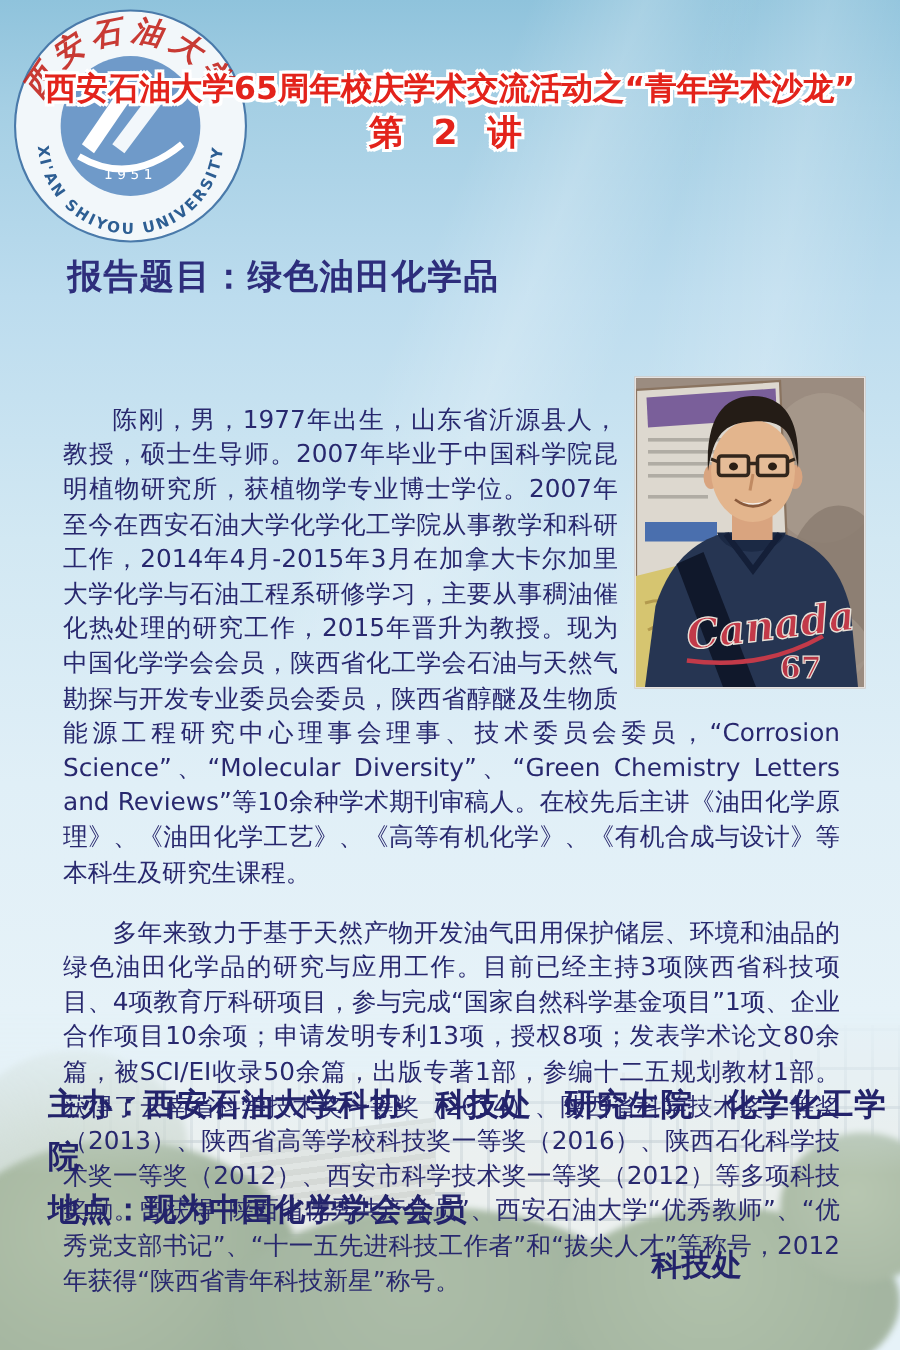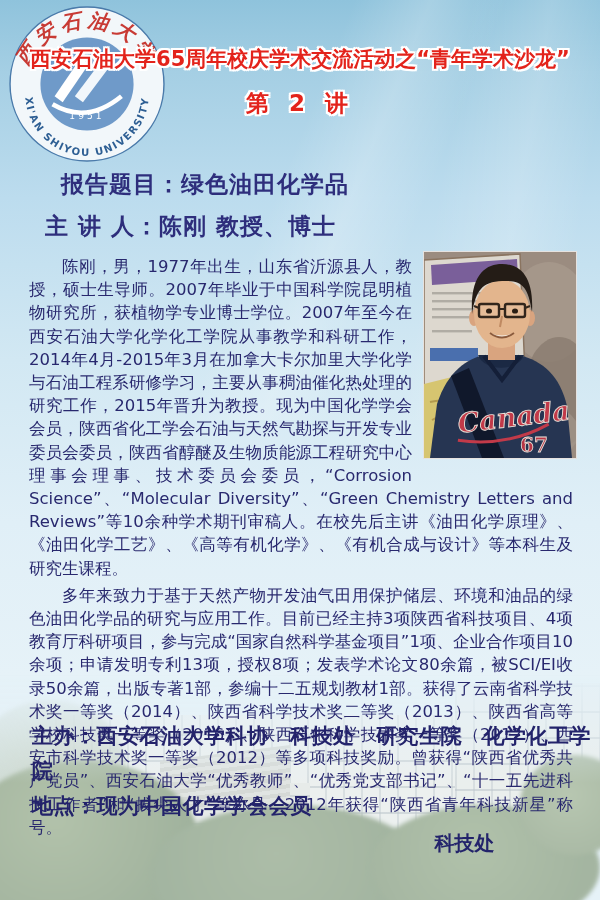--- a/index.html
+++ b/index.html
@@ -43,32 +43,32 @@
   
   .logo{position:absolute;left:8px;top:5px;width:158px;height:158px;z-index:2;}
 
   
   .title-wrap{position:absolute;left:0;top:45px;width:600px;text-align:center;z-index:3;}
   .main-title{
     display:inline-block;font-size:21px;font-weight:bold;color:#e3231b;letter-spacing:0px;white-space:nowrap;
     text-shadow:-2px -2px 0 #fff,2px -2px 0 #fff,-2px 2px 0 #fff,2px 2px 0 #fff,-2px 0 0 #fff,2px 0 0 #fff,0 -2px 0 #fff,0 2px 0 #fff;
   }
   .sub-title{
-    margin-top:15px;font-size:23px;font-weight:bold;color:#e3231b;letter-spacing:6px;
+    font-size:23px;font-weight:bold;color:#e3231b;letter-spacing:6px;
     text-shadow:-2px -2px 0 #fff,2px -2px 0 #fff,-2px 2px 0 #fff,2px 2px 0 #fff,-2px 0 0 #fff,2px 0 0 #fff,0 -2px 0 #fff,0 2px 0 #fff;
   }
 
   
-  .topic{position:absolute;left:45px;top:169px;font-size:23px;font-weight:bold;color:#2e2e7c;letter-spacing:1px;z-index:2;margin-left:16px;}
+  .topic{position:absolute;left:45px;top:169px;font-size:23px;font-weight:bold;color:#2e2e7c;letter-spacing:1px;z-index:2;}
   .speaker{position:absolute;left:45px;top:211px;font-size:23px;font-weight:bold;color:#2e2e7c;letter-spacing:1px;z-index:2;}
 
   
   .bio{position:absolute;left:25px;top:251px;width:552px;z-index:2;
     font-size:16.5px;line-height:23.2px;color:#28286e;text-align:justify;}
-  .bio p{margin:4px;text-indent:2em;}
+  .bio p{margin:17px;text-indent:2em;}
   .photo-frame{
     float:right;width:152px;height:206px;margin:0 0 8px 11px;
     border:1px solid rgba(255,255,255,.75);box-sizing:content-box;overflow:hidden;background:#9b8c80;
   }
 
   
   .footer{position:absolute;left:32px;top:719px;z-index:3;
     font-size:21px;font-weight:bold;color:#23236b;line-height:35px;letter-spacing:0.5px;}
   .sig{position:absolute;right:33px;top:829px;width:205px;text-align:center;z-index:3;
     font-size:20px;font-weight:bold;color:#23236b;line-height:28px;}
@@ -111,21 +111,20 @@
       </text>
     </svg>
   </div>
 
   <div class="title-wrap">
     <div class="main-title">西安石油大学65周年校庆学术交流活动之“青年学术沙龙”</div>
     <div class="sub-title">第 2 讲</div>
   </div>
 
   <div class="topic">报告题目：绿色油田化学品</div>
-  <div class="speaker">主 讲 人：陈刚 教授、博士</div>
 
   <div class="bio">
     <div class="photo-frame">
       <svg viewBox="0 0 152 206" width="152" height="206">
 
         <rect x="0" y="0" width="152" height="206" fill="#9b8c80"></rect>
         <ellipse cx="125" cy="60" rx="40" ry="50" fill="#a89a8c" opacity="0.8"></ellipse>
         <ellipse cx="135" cy="140" rx="35" ry="55" fill="#8a7c6f" opacity="0.8"></ellipse>
         <ellipse cx="110" cy="180" rx="45" ry="30" fill="#a3958a" opacity="0.7"></ellipse>
 

